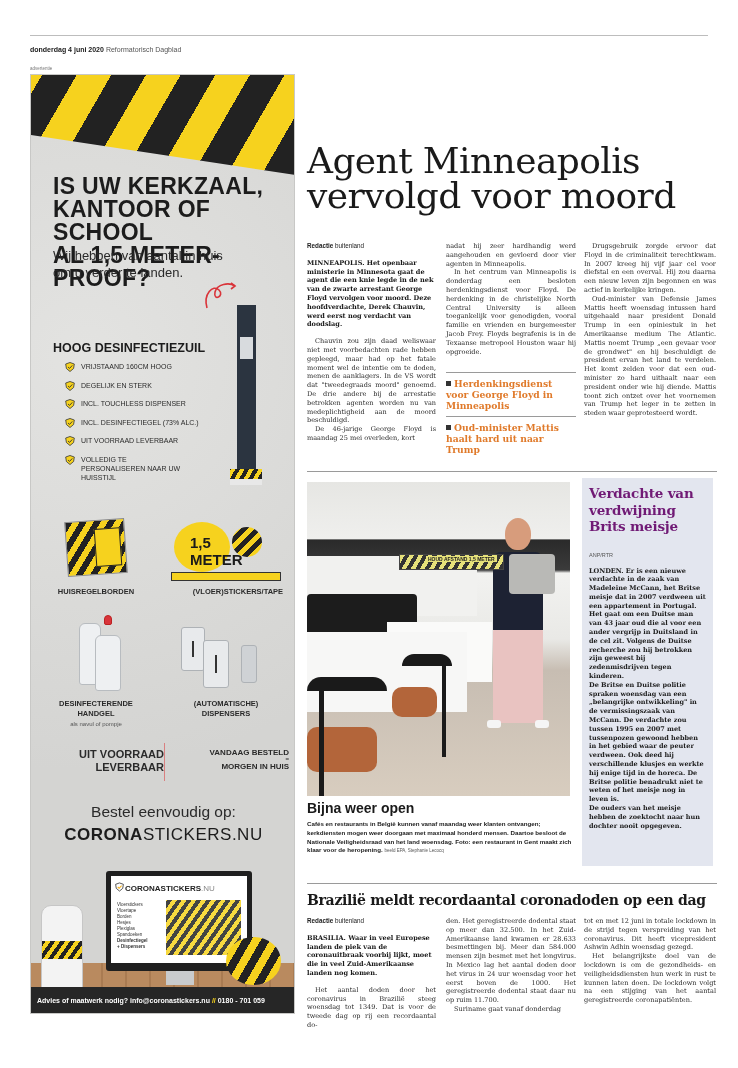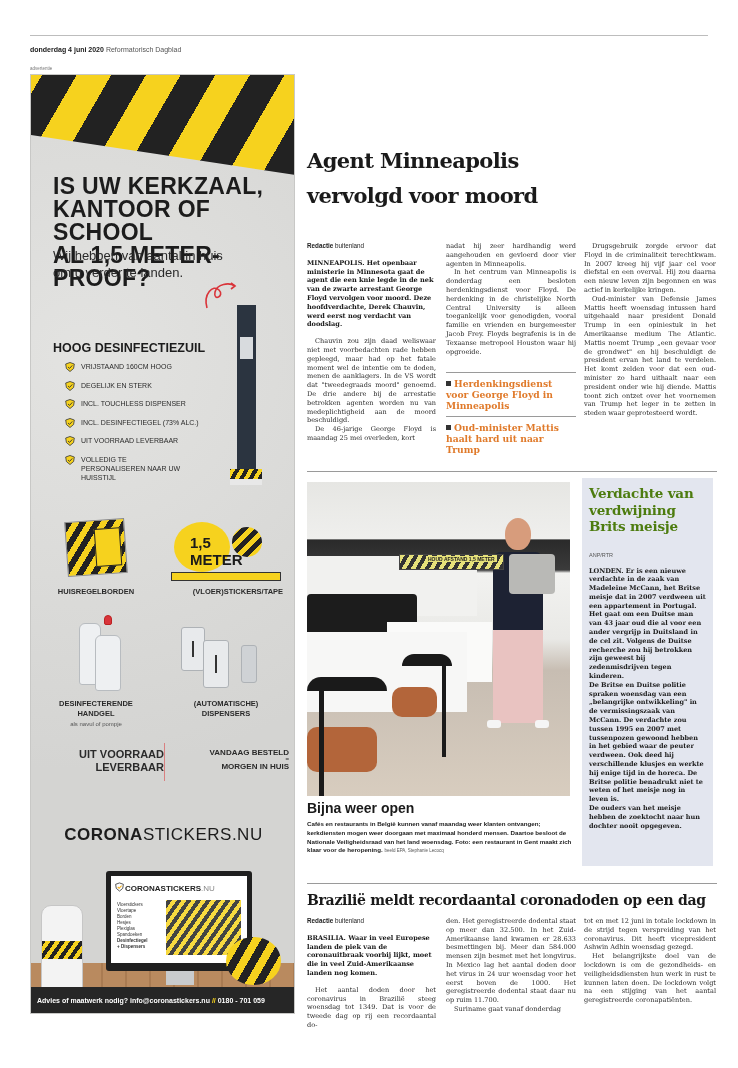--- a/index.html
+++ b/index.html
@@ -49,21 +49,21 @@
   .mon-brand span { font-weight: 400; color: #888; }
   .mon-list { position: absolute; left: 6px; top: 26px; list-style: none; font-family: "Liberation Sans", sans-serif; font-size: 4.5px; line-height: 6px; color: #333; }
   .mon-list li.b { font-weight: 700; }
   .mon-img { position: absolute; left: 55px; top: 24px; width: 75px; height: 55px; background: repeating-linear-gradient(-55deg, #222 0 4px, #f6d21e 4px 8px); opacity: 0.85; }
   .mon-stand { position: absolute; left: 135px; top: 972px; width: 28px; height: 14px; background: #c9cbcd; }
   .spray { position: absolute; left: 40px; top: 905px; width: 42px; height: 95px; background: #f3f3f3; border: 1px solid #c6c6c6; border-radius: 10px 10px 4px 4px; }
   .spray::after { content: ""; position: absolute; left: 0; top: 35px; width: 40px; height: 18px; background: repeating-linear-gradient(-55deg, #222 0 4px, #f6d21e 4px 8px); }
   .tape-roll { position: absolute; left: 195px; top: 940px; width: 55px; height: 48px; border-radius: 50%; background: repeating-linear-gradient(-60deg, #222 0 8px, #f6d21e 8px 16px); }
   .ad-footer { position: absolute; left: 0; top: 1006px; width: 265px; height: 28px; background: #262626; color: #fff; font-family: "Liberation Sans", sans-serif; font-weight: 700; font-size: 7px; padding: 10px 6px; white-space: nowrap; }
   .ad-footer .sep { color: #f6d21e; }
-  .headline-main { position: absolute; left: 307px; top: 143px; width: 410px; font-family: "DejaVu Serif", serif; font-weight: 700; font-size: 21px; line-height: 35px; color: #1a1a1a; letter-spacing: -0.6px; }
+  .headline-main { position: absolute; left: 307px; top: 143px; width: 410px; font-family: "DejaVu Serif", serif; font-weight: 400; font-size: 36px; line-height: 35px; color: #1a1a1a; letter-spacing: -0.6px; }
   .byline { font-family: "Liberation Sans", sans-serif; font-weight: 700; font-size: 6.3px; color: #222; }
   .byline span { font-weight: 400; }
   .col { position: absolute; font-family: "DejaVu Serif", serif; font-size: 6.55px; line-height: 8.8px; color: #2a2a2a; text-align: justify; hyphens: auto; }
   .col p { text-indent: 8px; }
   .col p.noind { text-indent: 0; }
   .lead { font-weight: 700; color: #1a1a1a; text-align: left; text-indent: 0 !important; }
   .hr { position: absolute; height: 1px; background: #9a9a9a; }
   .related { position: absolute; left: 446px; width: 130px; font-family: "DejaVu Serif", serif; font-weight: 700; font-size: 9.2px; line-height: 11px; color: #e07a2a; }
   .related .sq { display: inline-block; width: 5px; height: 5px; background: #333; margin-right: 3px; vertical-align: 1px; }
 
@@ -81,21 +81,21 @@
   .photo .man-shirt { position: absolute; left: 186px; top: 70px; width: 50px; height: 78px; background: #1d2233; border-radius: 8px 8px 0 0; }
   .photo .man-scarf { position: absolute; left: 202px; top: 72px; width: 46px; height: 40px; background: #b9b9b6; border-radius: 4px; }
   .photo .man-legs { position: absolute; left: 186px; top: 146px; width: 50px; height: 95px; background: #e9c3c1; border-radius: 4px; }
   .photo .shoe { position: absolute; top: 238px; width: 14px; height: 8px; background: #f5f5f5; border-radius: 3px; }
 
   .photo-title { position: absolute; left: 307px; top: 800px; font-family: "Liberation Sans", sans-serif; font-weight: 700; font-size: 14px; color: #1a1a1a; }
   .photo-caption { position: absolute; left: 307px; top: 820px; width: 268px; font-family: "Liberation Sans", sans-serif; font-weight: 700; font-size: 6.2px; line-height: 8.8px; color: #222; }
   .photo-caption .credit { font-weight: 400; font-size: 4.5px; color: #555; }
 
   .sidebox { position: absolute; left: 582px; top: 478px; width: 131px; height: 388px; background: #e3e6ef; padding: 7px 7px; }
-  .sidebox h2 { font-family: "DejaVu Serif", serif; font-weight: 700; font-size: 13.5px; line-height: 16.5px; color: #4d7c0f; letter-spacing: -0.2px; }
+  .sidebox h2 { font-family: "DejaVu Serif", serif; font-weight: 700; font-size: 13.5px; line-height: 16.5px; color: #701a75; letter-spacing: -0.2px; }
   .sidebox .agency { margin-top: 17px; font-family: "Liberation Sans", sans-serif; font-size: 5.5px; color: #555; }
   .sidebox .body { margin-top: 9px; font-family: "DejaVu Serif", serif; font-weight: 700; font-size: 6.5px; line-height: 8.8px; color: #222; }
 
   .headline-br { position: absolute; left: 307px; top: 892px; width: 420px; font-family: "DejaVu Serif", serif; font-weight: 700; font-size: 14px; color: #1a1a1a; white-space: nowrap; letter-spacing: -0.3px; }
 </style>
 </head>
 <body>
 
 <div class="topline"></div>
 <div class="dateline">
@@ -202,20 +202,21 @@
     <div>UIT VOORRAAD</div>
     <div>LEVERBAAR</div>
   </div>
   <div class="divider-red" style="top:668px;"></div>
   <div class="stock" style="left:138px; top:673px; width:120px; font-size:8px; line-height:9px;">
     <div>VANDAAG BESTELD</div>
     <div style="font-size:6px; line-height:5px;">=</div>
     <div>MORGEN IN HUIS</div>
   </div>
 
+  <div class="order-line" style="top:728px;">Bestel eenvoudig op:</div>
   <div class="url-line" style="top:750px;"><b>CORONA</b><span>STICKERS.NU</span></div>
 
   <div class="wood" style="top:888px;"></div>
   <div class="monitor" style="top:796px;">
     <div class="screen">
       <svg style="position:absolute;left:4px;top:6px" width="9" height="10" viewBox="0 0 10 10">
           <path d="M5 0.5 L9.3 2 L8.6 6.5 L5 9.5 L1.4 6.5 L0.7 2 Z" fill="#fff" stroke="#333" stroke-width="0.9"></path>
           <path d="M3 5 L4.6 6.4 L7.3 3.4" fill="none" stroke="#f6b21e" stroke-width="1.2"></path>
         </svg>
       <div class="mon-brand"><b>CORONASTICKERS</b><span>.NU</span></div>

